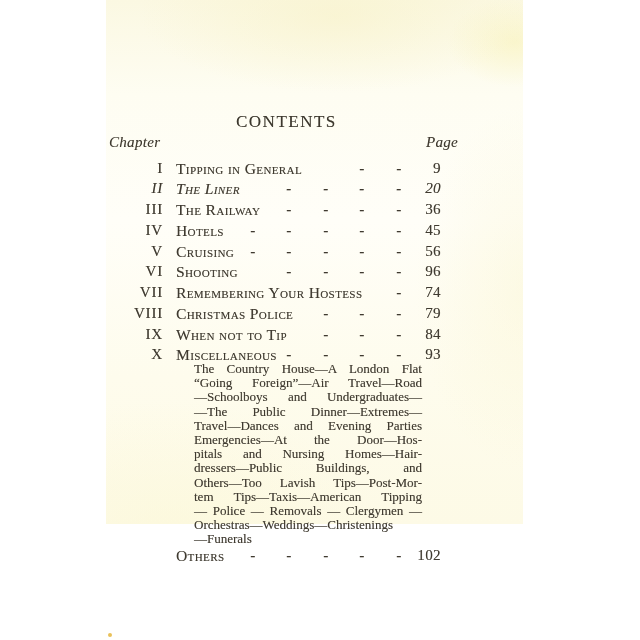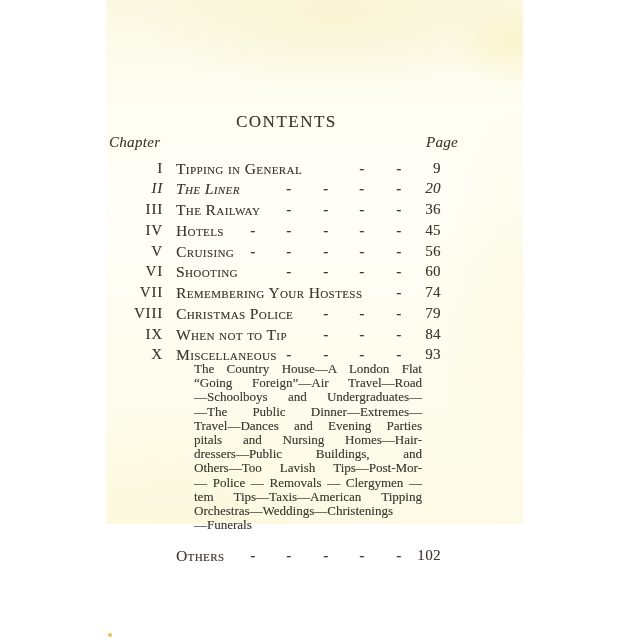--- a/index.html
+++ b/index.html
@@ -181,21 +181,21 @@
           <span class="toc-dash" style="left: 288px;">-</span>
           <span class="toc-page">56</span>
         </div>
         <div class="toc-row" style="top: 261.25px;">
           <span class="toc-num">VI</span>
           <span class="toc-title">Shooting</span>
           <span class="toc-dash" style="left: 178px;">-</span>
           <span class="toc-dash" style="left: 215px;">-</span>
           <span class="toc-dash" style="left: 251px;">-</span>
           <span class="toc-dash" style="left: 288px;">-</span>
-          <span class="toc-page">60</span>
+          <span class="toc-page">96</span>
         </div>
         <div class="toc-row" style="top: 282px;">
           <span class="toc-num">VII</span>
           <span class="toc-title">Remembering Your Hostess</span>
           <span class="toc-dash" style="left: 288px;">-</span>
           <span class="toc-page">74</span>
         </div>
         <div class="toc-row" style="top: 302.75px;">
           <span class="toc-num">VIII</span>
           <span class="toc-title">Christmas Police</span>
@@ -222,25 +222,26 @@
           <span class="toc-page">93</span>
         </div>
       </div>
 
     <div class="misc-detail" id="misc-lines">
         <div class="misc-line">The Country House—A London Flat</div>
         <div class="misc-line">“Going Foreign”—Air Travel—Road</div>
         <div class="misc-line">—Schoolboys and Undergraduates—</div>
         <div class="misc-line">—The Public Dinner—Extremes—</div>
         <div class="misc-line">Travel—Dances and Evening Parties</div>
+        <div class="misc-line">Emergencies—At the Door—Hos-</div>
         <div class="misc-line">pitals and Nursing Homes—Hair-</div>
         <div class="misc-line">dressers—Public Buildings, and</div>
         <div class="misc-line">Others—Too Lavish Tips—Post-Mor-</div>
+        <div class="misc-line">tem Tips—Taxis—American Tipping</div>
         <div class="misc-line">— Police — Removals — Clergymen —</div>
-        <div class="misc-line">tem Tips—Taxis—American Tipping</div>
         <div class="misc-line">Orchestras—Weddings—Christenings</div>
         <div class="misc-line last">—Funerals</div>
       </div>
 
     <div id="index-row-holder">
         <div class="toc-row" style="top: 545px;">
           <span class="toc-title">Others</span>
           <span class="toc-dash" style="left: 142px;">-</span>
           <span class="toc-dash" style="left: 178px;">-</span>
           <span class="toc-dash" style="left: 215px;">-</span>

